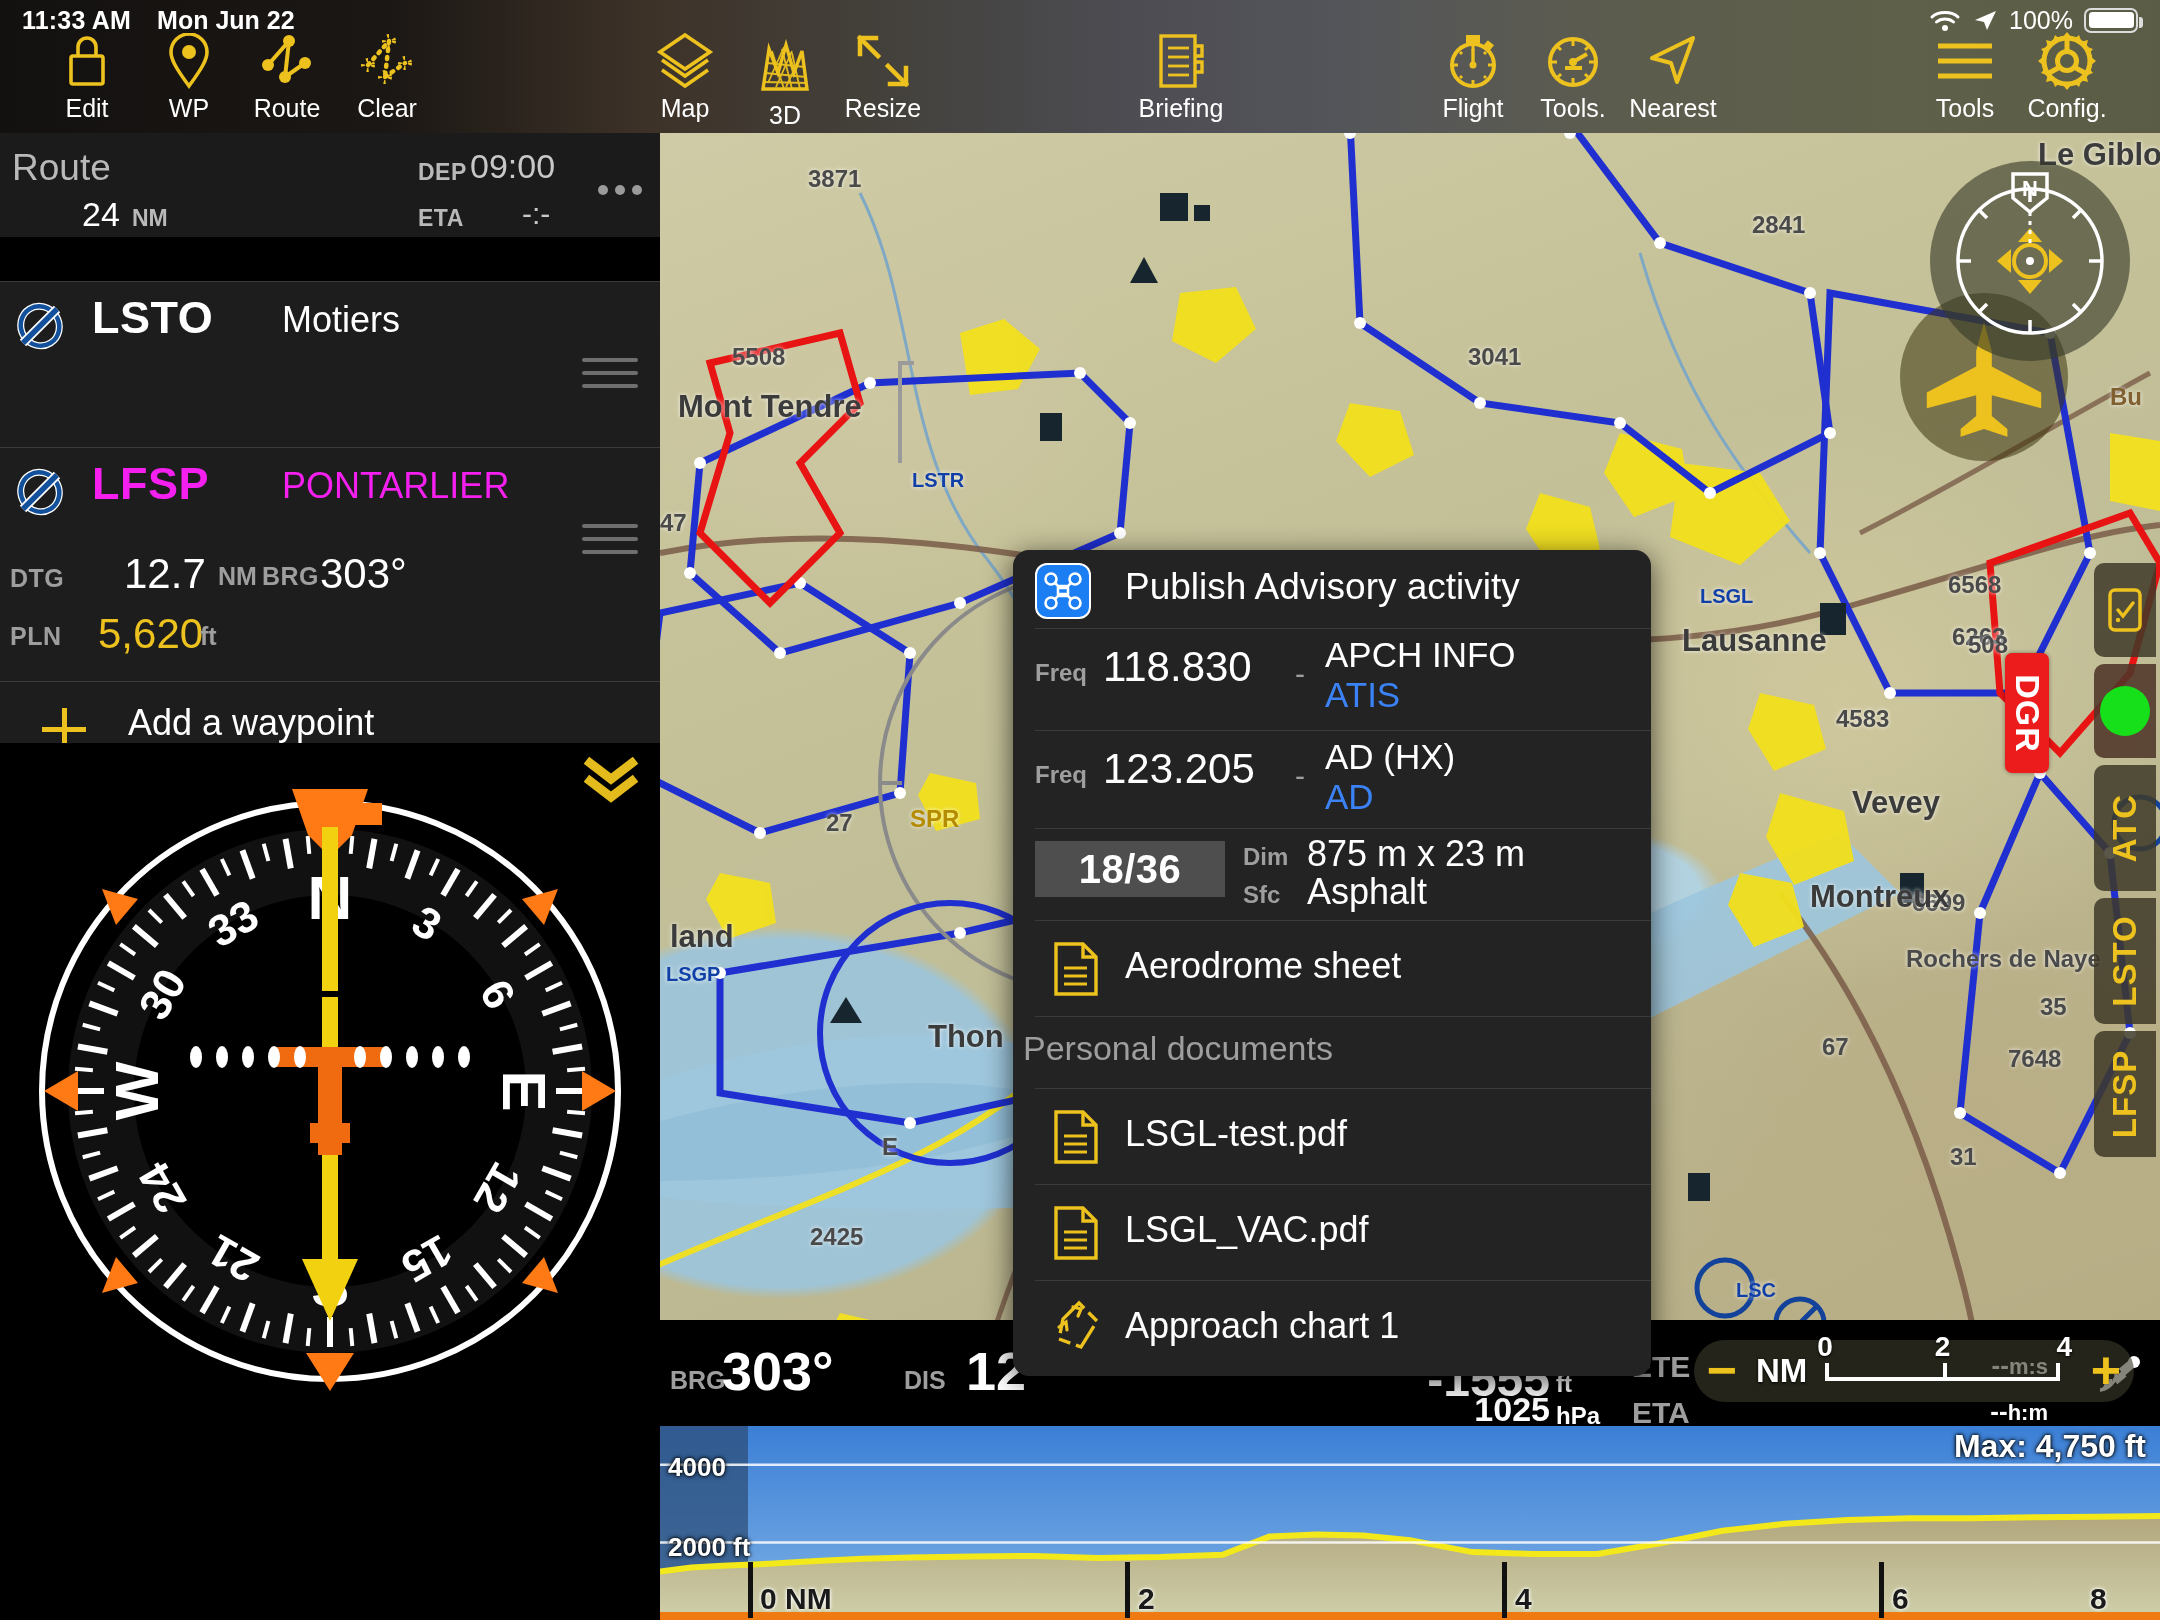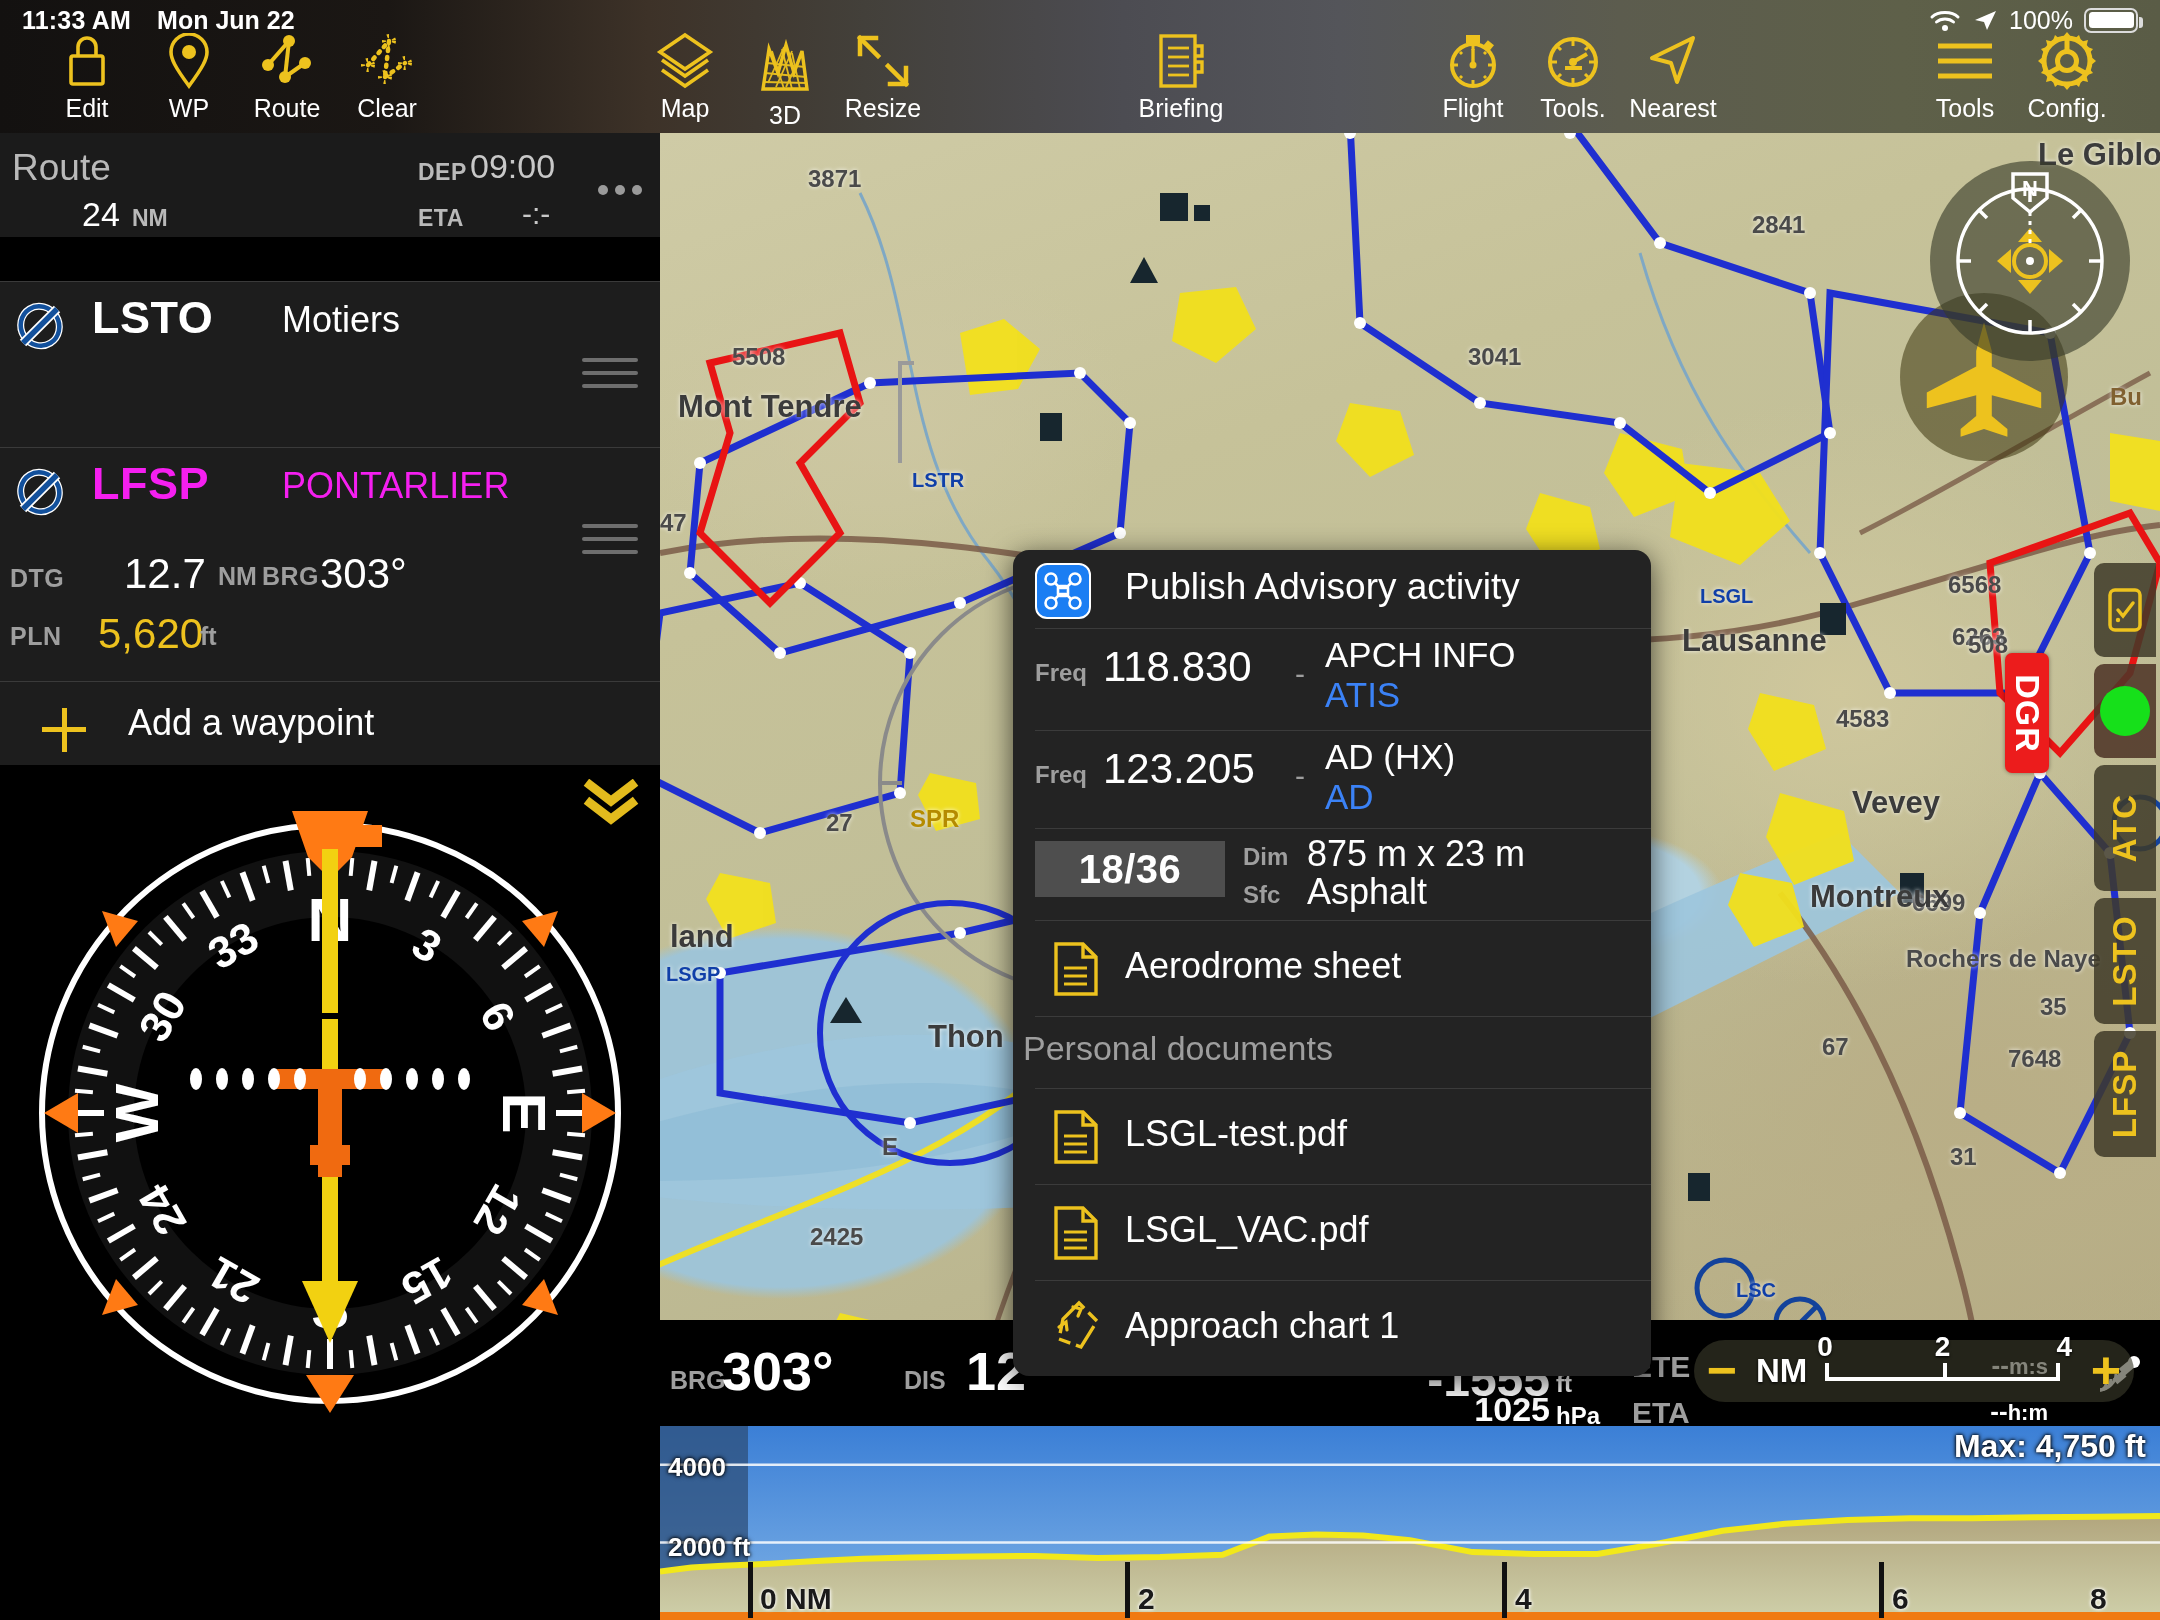--- a/index.html
+++ b/index.html
@@ -79,21 +79,21 @@
   .wp-dtg-l { position:absolute; left: 10px; top: 116px; color:#9e9e9e; font-size:25px; font-weight:700; letter-spacing:.5px;}
   .wp-dtg-v { position:absolute; left: 124px; top: 102px; color:#fff; font-size:42px; }
   .wp-dtg-u { position:absolute; left: 218px; top: 114px; color:#9e9e9e; font-size:25px; font-weight:700;}
   .wp-brg-l { position:absolute; left: 262px; top: 114px; color:#9e9e9e; font-size:25px; font-weight:700; letter-spacing:.5px;}
   .wp-brg-v { position:absolute; left: 320px; top: 102px; color:#fff; font-size:42px; }
   .wp-pln-l { position:absolute; left: 10px; top: 174px; color:#9e9e9e; font-size:25px; font-weight:700; letter-spacing:.5px;}
   .wp-pln-v { position:absolute; left: 98px; top: 162px; color:#edc21e; font-size:42px; }
   .wp-pln-u { position:absolute; left: 200px; top: 174px; color:#9e9e9e; font-size:25px; font-weight:700;}
 
   #addwp {
-    position:relative; width:660px; height:84px; background:#1d1d1d;
+    position:relative; width:660px; height:62px; background:#1d1d1d;
     border-top:1.5px solid #3a3a3a; cursor:pointer;
   }
   #addwp .plus {
     position:absolute; left:42px; top:26px; width:44px; height:44px;
   }
   #addwp .plus::before, #addwp .plus::after {
     content:''; position:absolute; background:#edc21e;
   }
   #addwp .plus::before { left:0; top:19px; width:44px; height:5px; }
   #addwp .plus::after { left:19.5px; top:0; width:5px; height:44px; }

